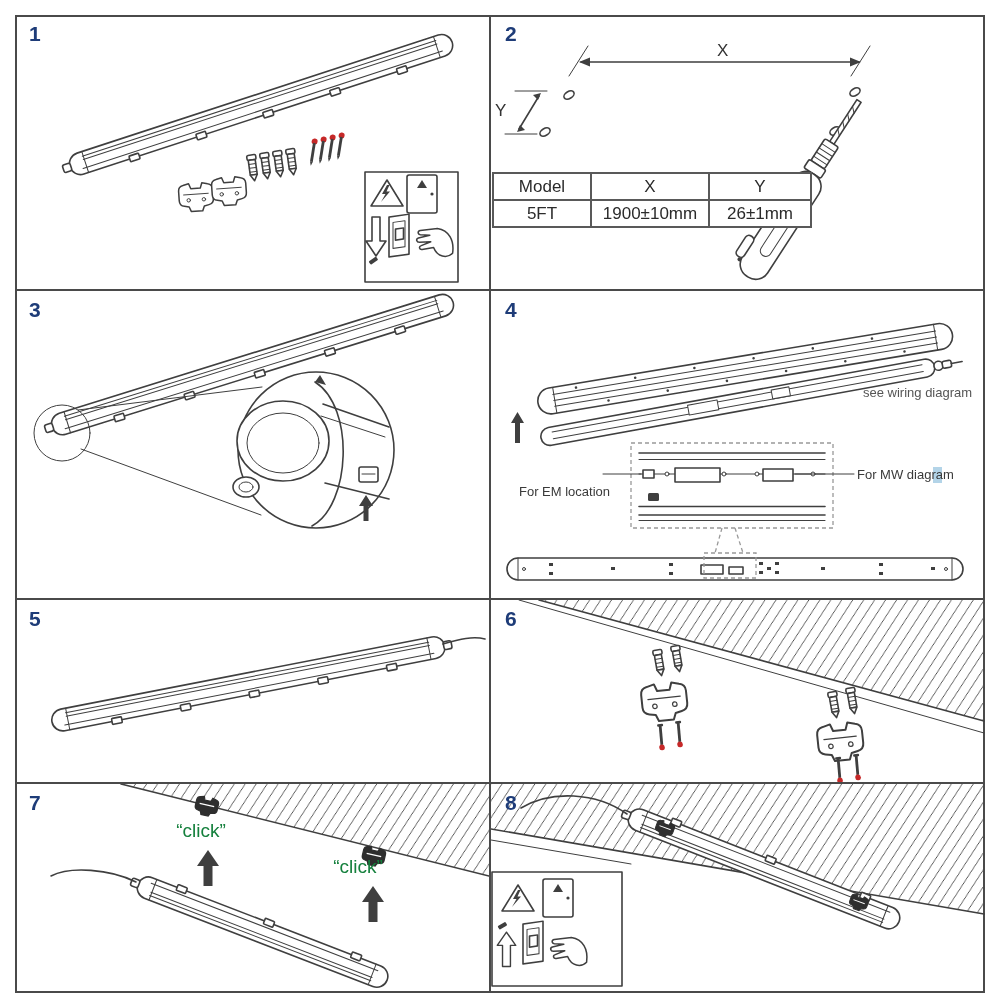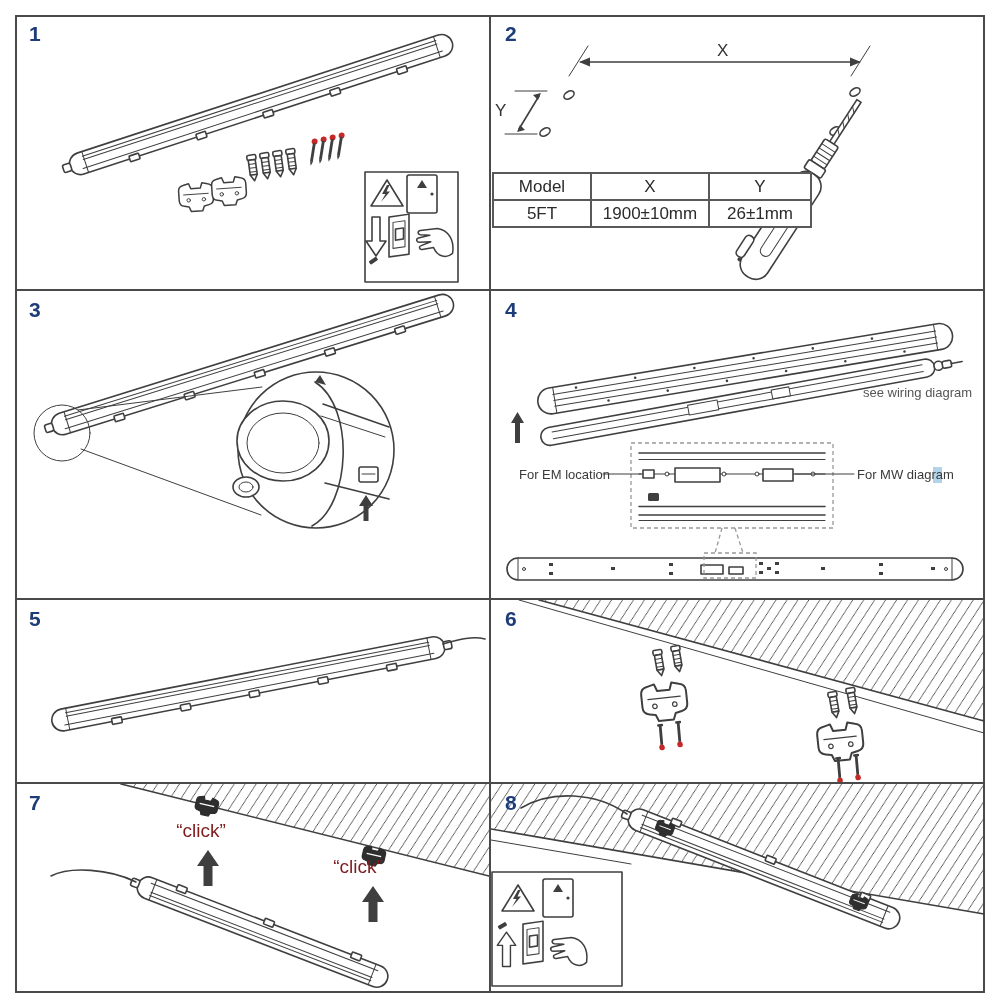--- a/index.html
+++ b/index.html
@@ -22,21 +22,21 @@
   .pnum{position:absolute;left:14px;top:7px;font-size:21px;font-weight:bold;color:var(--panel-number,#1e3c78);z-index:5}
   .ln{fill:none;stroke:var(--line,#3f3f3f);stroke-width:1.6;stroke-linecap:round;stroke-linejoin:round}
   .lnt{fill:none;stroke:var(--line,#3f3f3f);stroke-width:1;stroke-linecap:round;stroke-linejoin:round}
   .fw{fill:#fff}
   .fill{fill:var(--line,#3f3f3f);stroke:none}
   .red{fill:var(--red,#c62828);stroke:none}
   .dsh{fill:none;stroke:#999;stroke-width:1.3;stroke-dasharray:4 3}
   .hatchln{stroke:#4a4a4a;stroke-width:1}
   .lbl{position:absolute;font-size:13px;color:#3a3a3a;white-space:nowrap;z-index:4}
   .muted{color:#555}
-  .click{position:absolute;font-size:19px;color:#7f1d1d;white-space:nowrap;z-index:4}
+  .click{position:absolute;font-size:19px;color:#15803d;white-space:nowrap;z-index:4}
   .dim{position:absolute;font-size:17px;color:#333;z-index:4}
   .hl{position:absolute;width:9px;height:16px;background:var(--mw-highlight,#a6cce4);opacity:.85;z-index:3}
   table.spec{position:absolute;left:1px;top:157px;border-collapse:collapse;z-index:4;background:#fff}
   table.spec td{border:2px solid var(--table-border,#595959);text-align:center;vertical-align:middle;
                 font-size:17px;color:#2b2b2b;height:27px;padding:0 2px}
   table.spec td.c0{width:98px} table.spec td.c1{width:118px} table.spec td.c2{width:102px}
 </style>
 </head>
 <body>
 
@@ -252,21 +252,21 @@
         <g transform="translate(344,204)">
           <path class="fill" d="M7,0 L14,11 H9.5 V26 H4.5 V11 H0 Z"></path>
         </g>
       </g>
     </svg>
   </div>
 
   <div class="panel" id="p4">
     <span class="pnum">4</span>
     <span class="lbl muted" style="left:372px;top:94px">see wiring diagram</span>
-    <span class="lbl" style="left:28px;top:176px;width:82px;text-align:center">For EM location</span>
+    <span class="lbl" style="left:28px;top:193px;width:82px;text-align:center">For EM location</span>
     <span class="lbl" style="left:366px;top:176px">For MW diagram</span>
     <span class="hl" style="left:442px;top:176px"></span>
     <svg width="494" height="307" viewBox="0 0 494 307">
       <g transform="translate(20,121)">
         <path class="fill" d="M6.5,0 L13,11 H9 V31 H4 V11 H0 Z"></path>
       </g>
       <g transform="translate(47,112) rotate(-9.4)">
         <rect class="ln fw" x="0" y="-13" width="420" height="26" rx="13"></rect>
         <line class="lnt" x1="16" y1="-6" x2="404" y2="-6"></line>
         <line class="lnt" x1="16" y1="0" x2="404" y2="0"></line>

